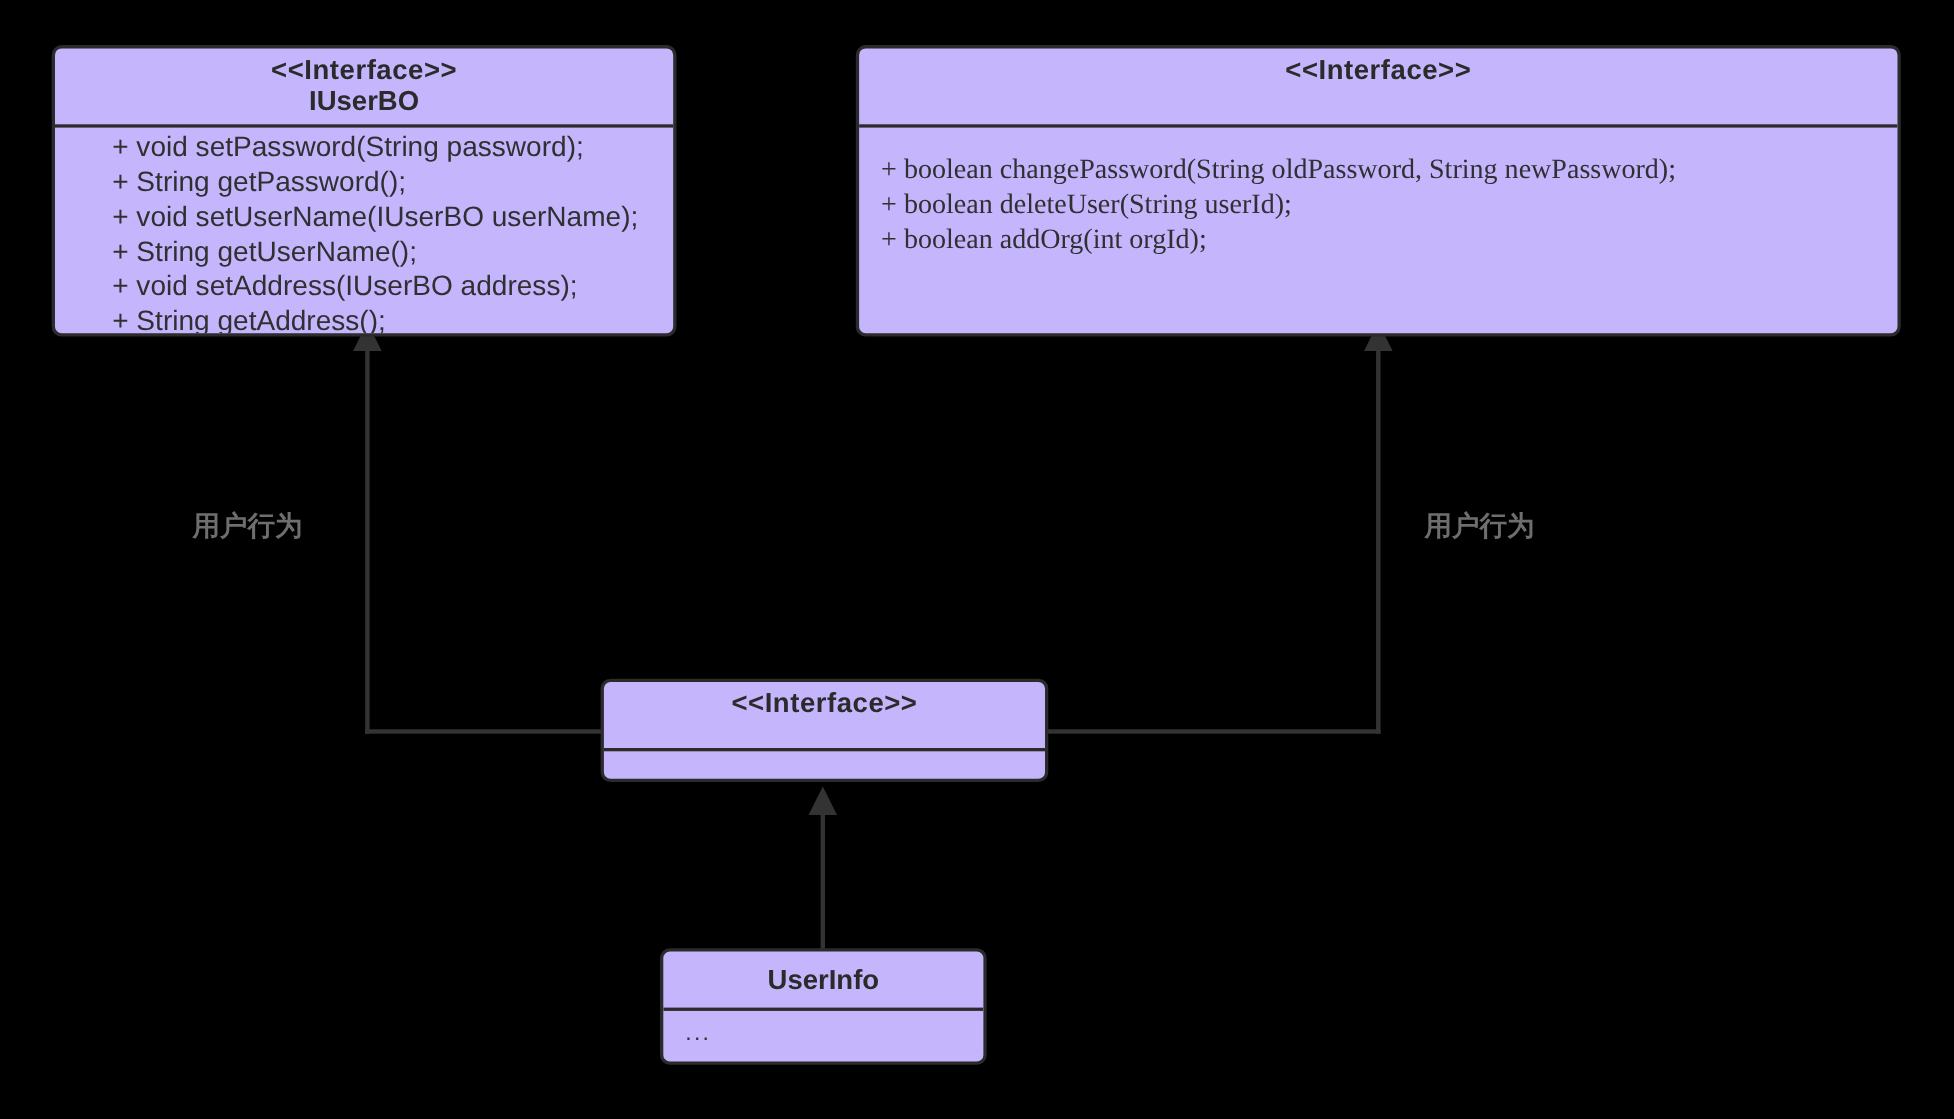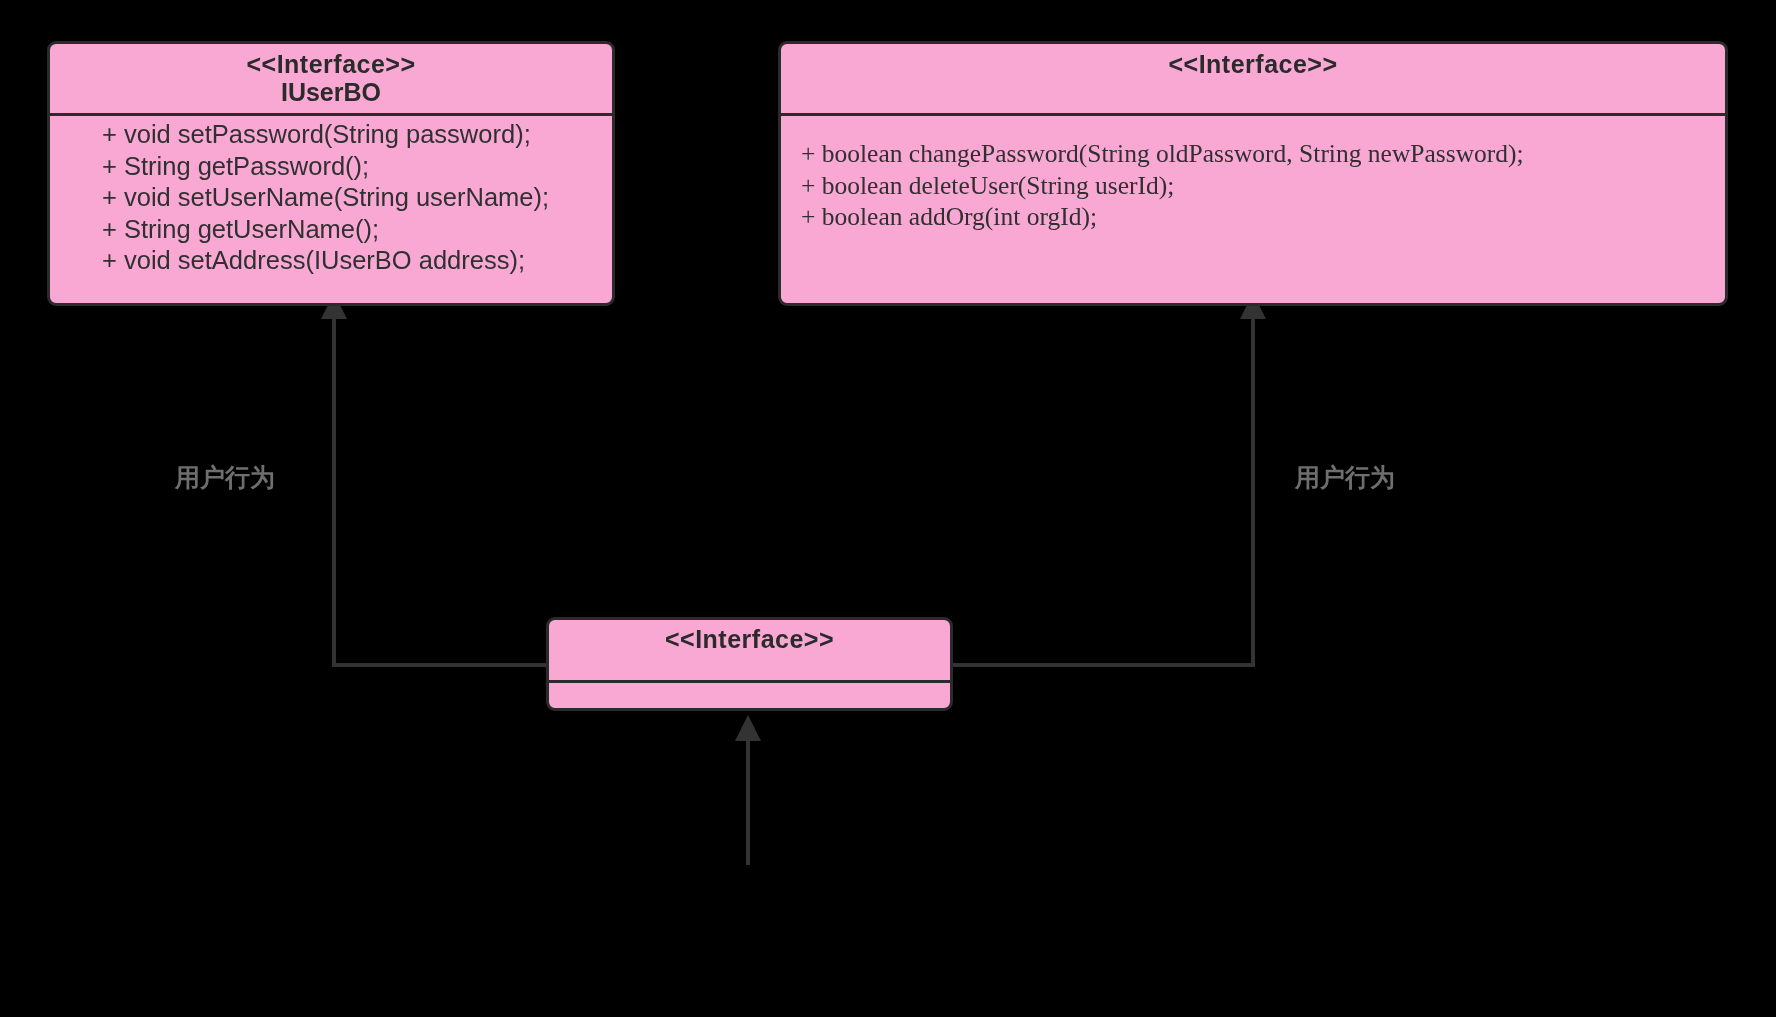--- a/index.html
+++ b/index.html
@@ -12,21 +12,21 @@
     width: 1776px;
     height: 1017px;
     background: #000000;
     overflow: hidden;
     font-family: "Liberation Sans", "DejaVu Sans", sans-serif;
   }
 
   
   .umlbox {
     position: absolute;
-    background: #f9a8d4;
+    background: #c4b5fd;
     border: 3px solid #2b2b2b;
     border-radius: 9px;
     box-sizing: border-box;
     overflow: hidden;
     color: #2b2b2b;
   }
   .box-header {
     text-align: center;
     font-weight: bold;
     line-height: 1.12;
@@ -141,23 +141,24 @@
   <div class="edge-label" style="left:1295px; top:461px;">用户行为</div>
 
   <div class="umlbox" id="box-iuserbo">
     <div class="box-header">
       <span class="stereotype">&lt;&lt;Interface&gt;&gt;</span>
       <span class="cname">IUserBO</span>
     </div>
     <div class="box-body">
       <div class="member">+ void setPassword(String password);</div>
       <div class="member">+ String getPassword();</div>
-      <div class="member">+ void setUserName(String userName);</div>
+      <div class="member">+ void setUserName(IUserBO userName);</div>
       <div class="member">+ String getUserName();</div>
       <div class="member">+ void setAddress(IUserBO address);</div>
+      <div class="member">+ String getAddress();</div>
     </div>
   </div>
 
   <div class="umlbox" id="box-iuserbiz">
     <div class="box-header">
       <span class="stereotype">&lt;&lt;Interface&gt;&gt;</span>
     </div>
     <div class="box-body">
       <div class="member">+ boolean changePassword(String oldPassword, String newPassword);</div>
       <div class="member">+ boolean deleteUser(String userId);</div>
@@ -165,14 +166,22 @@
     </div>
   </div>
 
   <div class="umlbox" id="box-iuserinfo">
     <div class="box-header">
       <span class="stereotype">&lt;&lt;Interface&gt;&gt;</span>
     </div>
     <div class="box-body"></div>
   </div>
 
+  <div class="umlbox" id="box-userinfo">
+    <div class="box-header">
+      <span class="cname">UserInfo</span>
+    </div>
+    <div class="box-body">
+      <div class="member">...</div>
+    </div>
+  </div>
 
 </div>
 
 </body></html>

